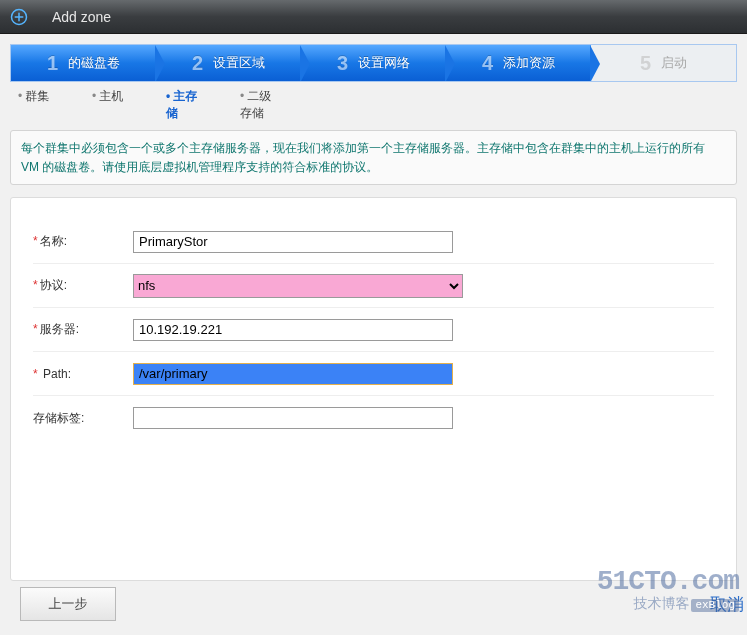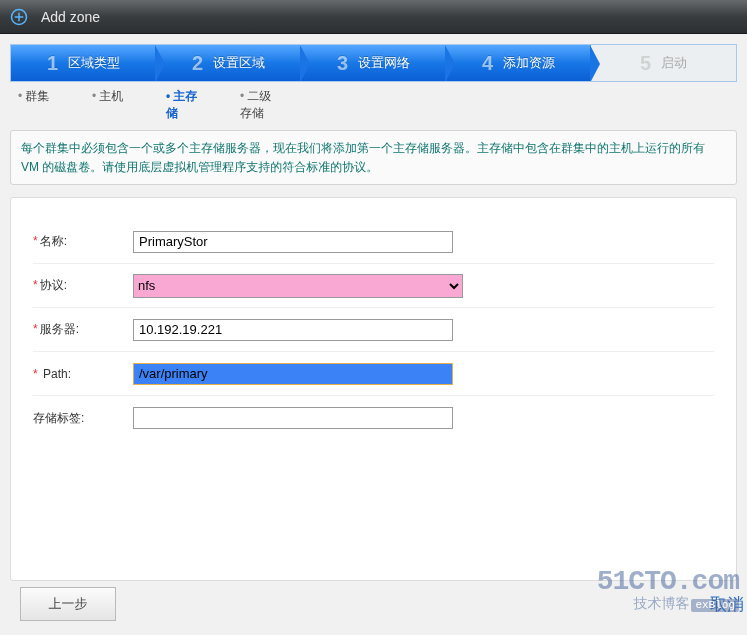--- a/index.html
+++ b/index.html
@@ -8,21 +8,21 @@
   .title-bar {
     height: 34px;
     background: linear-gradient(to bottom, #666a6d 0%, #3a3d40 50%, #2c2f32 100%);
     color: #e6e6e6;
     display: flex;
     align-items: center;
     padding: 0 10px;
     border-bottom: 1px solid #1a1a1a;
   }
   .title-bar .icon svg { width: 18px; height: 18px; display: block; }
-  .title-text { margin-left: 13px; font-size: 14px; }
+  .title-text { margin-left: 24px; font-size: 14px; }
   .steps {
     display: flex;
     margin: 10px 10px 0 10px;
     height: 38px;
     border: 1px solid #a8c8f0;
     background: #fff;
     overflow: hidden;
   }
   .step {
     flex: 1;
@@ -145,21 +145,21 @@
         <circle cx="12" cy="12" r="10" fill="none" stroke="#55b5ff" stroke-width="2"></circle>
         <path d="M12 7v10M7 12h10" stroke="#55b5ff" stroke-width="2" stroke-linecap="round"></path>
       </svg>
   </span>
   <span class="title-text">Add zone</span>
 </div>
 
 <div class="steps">
   <div class="step done">
     <span class="step-num">1</span>
-    <span>区域类型</span>
+    <span>的磁盘卷</span>
   </div>
   <div class="step done">
     <span class="step-num">2</span>
     <span>设置区域</span>
   </div>
   <div class="step done">
     <span class="step-num">3</span>
     <span>设置网络</span>
   </div>
   <div class="step done">

